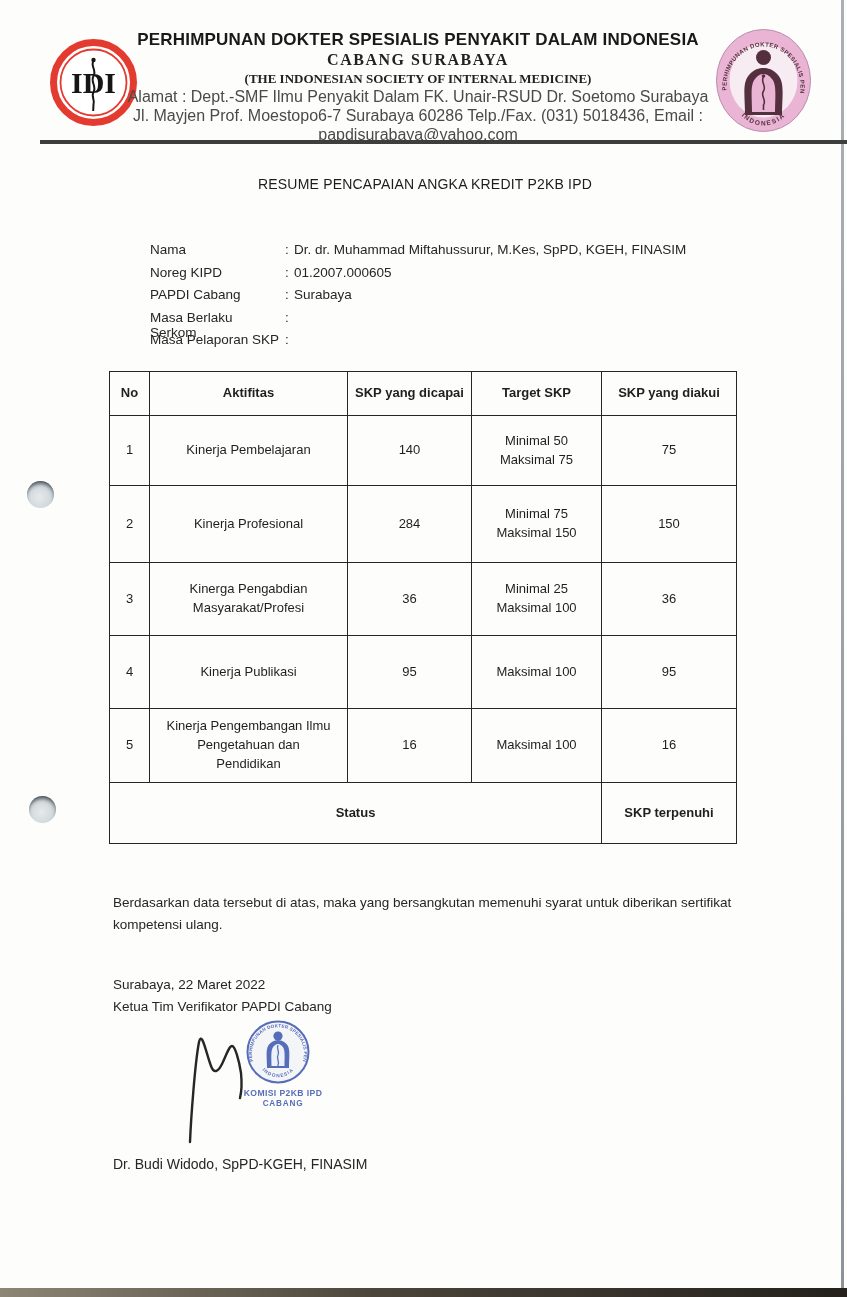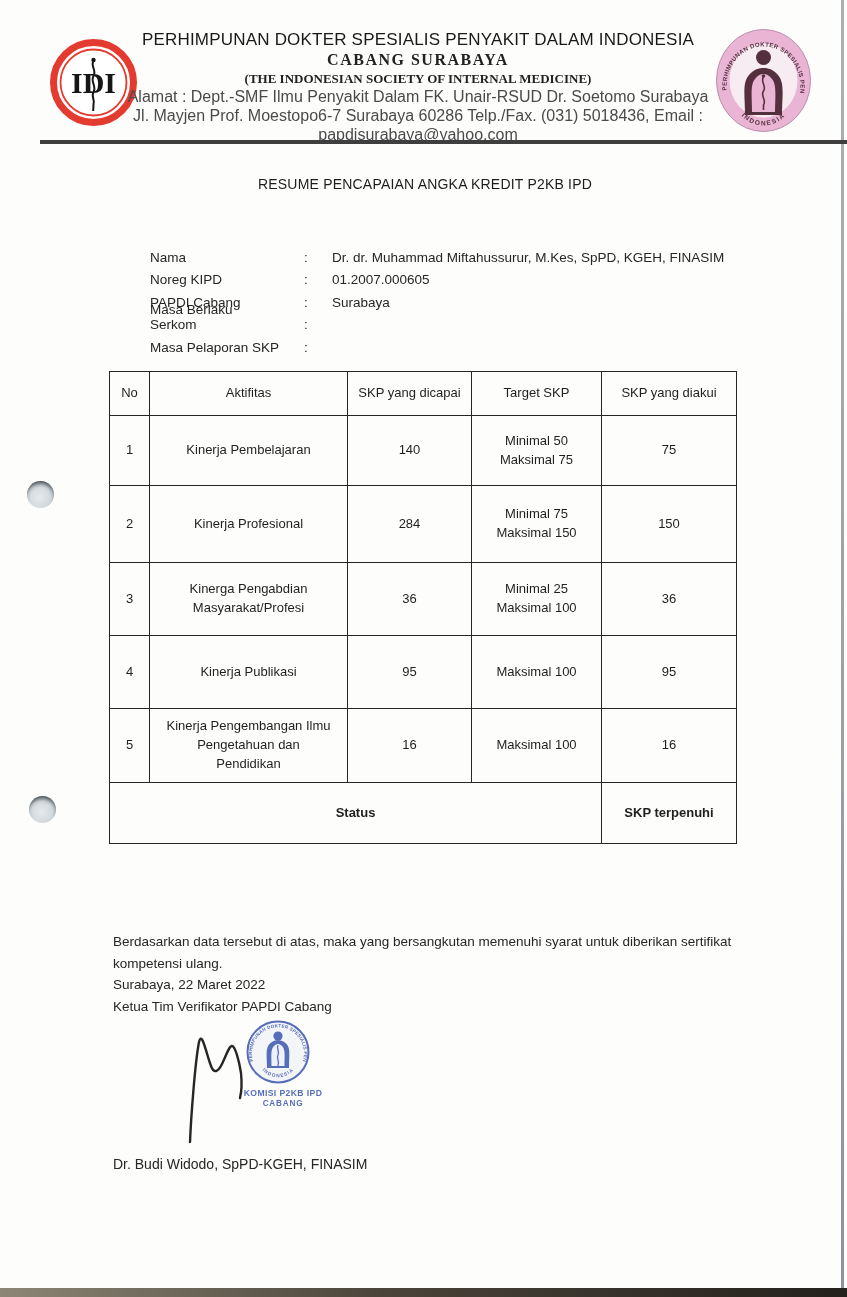--- a/index.html
+++ b/index.html
@@ -14,50 +14,50 @@
   .edge-right { left:841px; top:0; width:3px; height:1297px;
     background:linear-gradient(to bottom,#aab0b3,#8d9499); }
   .edge-bottom { left:0; top:1288px; width:847px; height:9px;
     background:linear-gradient(to right,#8d8676 0%,#4a443a 45%,#24211c 100%); }
   .hole { width:27px; height:27px; border-radius:50%;
     background:radial-gradient(circle at 46% 60%, #e6eaec 0%, #d2d9dc 50%, #a7b1b6 82%, #7c878d 100%);
     box-shadow: inset 0 4px 4px -2px #3d464c; }
 
   
   .hdr-text { left:118px; top:30px; width:600px; text-align:center; line-height:1.18; }
-  .hdr-line1 { font-size:17px; font-weight:normal; letter-spacing:.2px; color:#191919; }
+  .hdr-line1 { font-size:17px; font-weight:bold; letter-spacing:.2px; color:#191919; }
   .hdr-line2 { font-size:14px; font-weight:bold; margin-top:2px; color:#191919; }
   .hdr-line3 { font-family:"Liberation Serif", serif; font-size:16px; font-weight:600;
     letter-spacing:1.5px; margin-top:1px; color:#222; }
   .hdr-line4 { font-family:"Liberation Serif", serif; font-size:13px; font-weight:bold;
     margin-top:1px; color:#222; }
   .hdr-addr { font-size:16px; color:#4a4a4a; margin-top:2px; }
   .hdr-rule { left:40px; top:140px; width:807px; height:4px; background:#3e3e3e; }
 
   
   .doc-title { left:40px; top:176px; width:770px; text-align:center;
     font-size:14px; font-weight:normal; letter-spacing:.2px; color:#1d1d1d; }
 
   
   .info { left:150px; top:242px; width:660px; font-size:13.5px; }
-  .info-row { display:flex; height:22.5px; align-items:flex-end;gap:19px; }
+  .info-row { display:flex; height:22.5px; align-items:flex-start; }
   .info-label { width:130px; flex:none; }
   .info-colon { width:14px; flex:none; text-align:center; }
   .info-value { flex:1; }
 
   
   table.skp { position:absolute; left:109px; top:371px; width:627px;
     border-collapse:collapse; table-layout:fixed; font-size:13px; color:#1f1f1f; }
   table.skp td, table.skp th { border:1.6px solid #262626; text-align:center;
     vertical-align:middle; padding:2px 6px; line-height:1.45; overflow:hidden; }
-  table.skp th { font-weight:normal; }
+  table.skp th { font-weight:bold; }
   .b { font-weight:bold; }
 
   
-  .closing { left:113px; top:892px; width:635px; font-size:13.5px; line-height:21.5px;margin-top:39px; }
+  .closing { left:113px; top:892px; width:635px; font-size:13.5px; line-height:21.5px; }
   .line-place { left:113px; top:977px; font-size:13.5px; }
   .line-role { left:113px; top:999px; font-size:13.5px; }
   .line-name { left:113px; top:1156px; font-size:14px; }
 
   .stamp-svg { left:236px; top:1016px; opacity:.93; }
   .sig-svg { left:170px; top:1028px; }
 </style>
 </head>
 <body>
 

